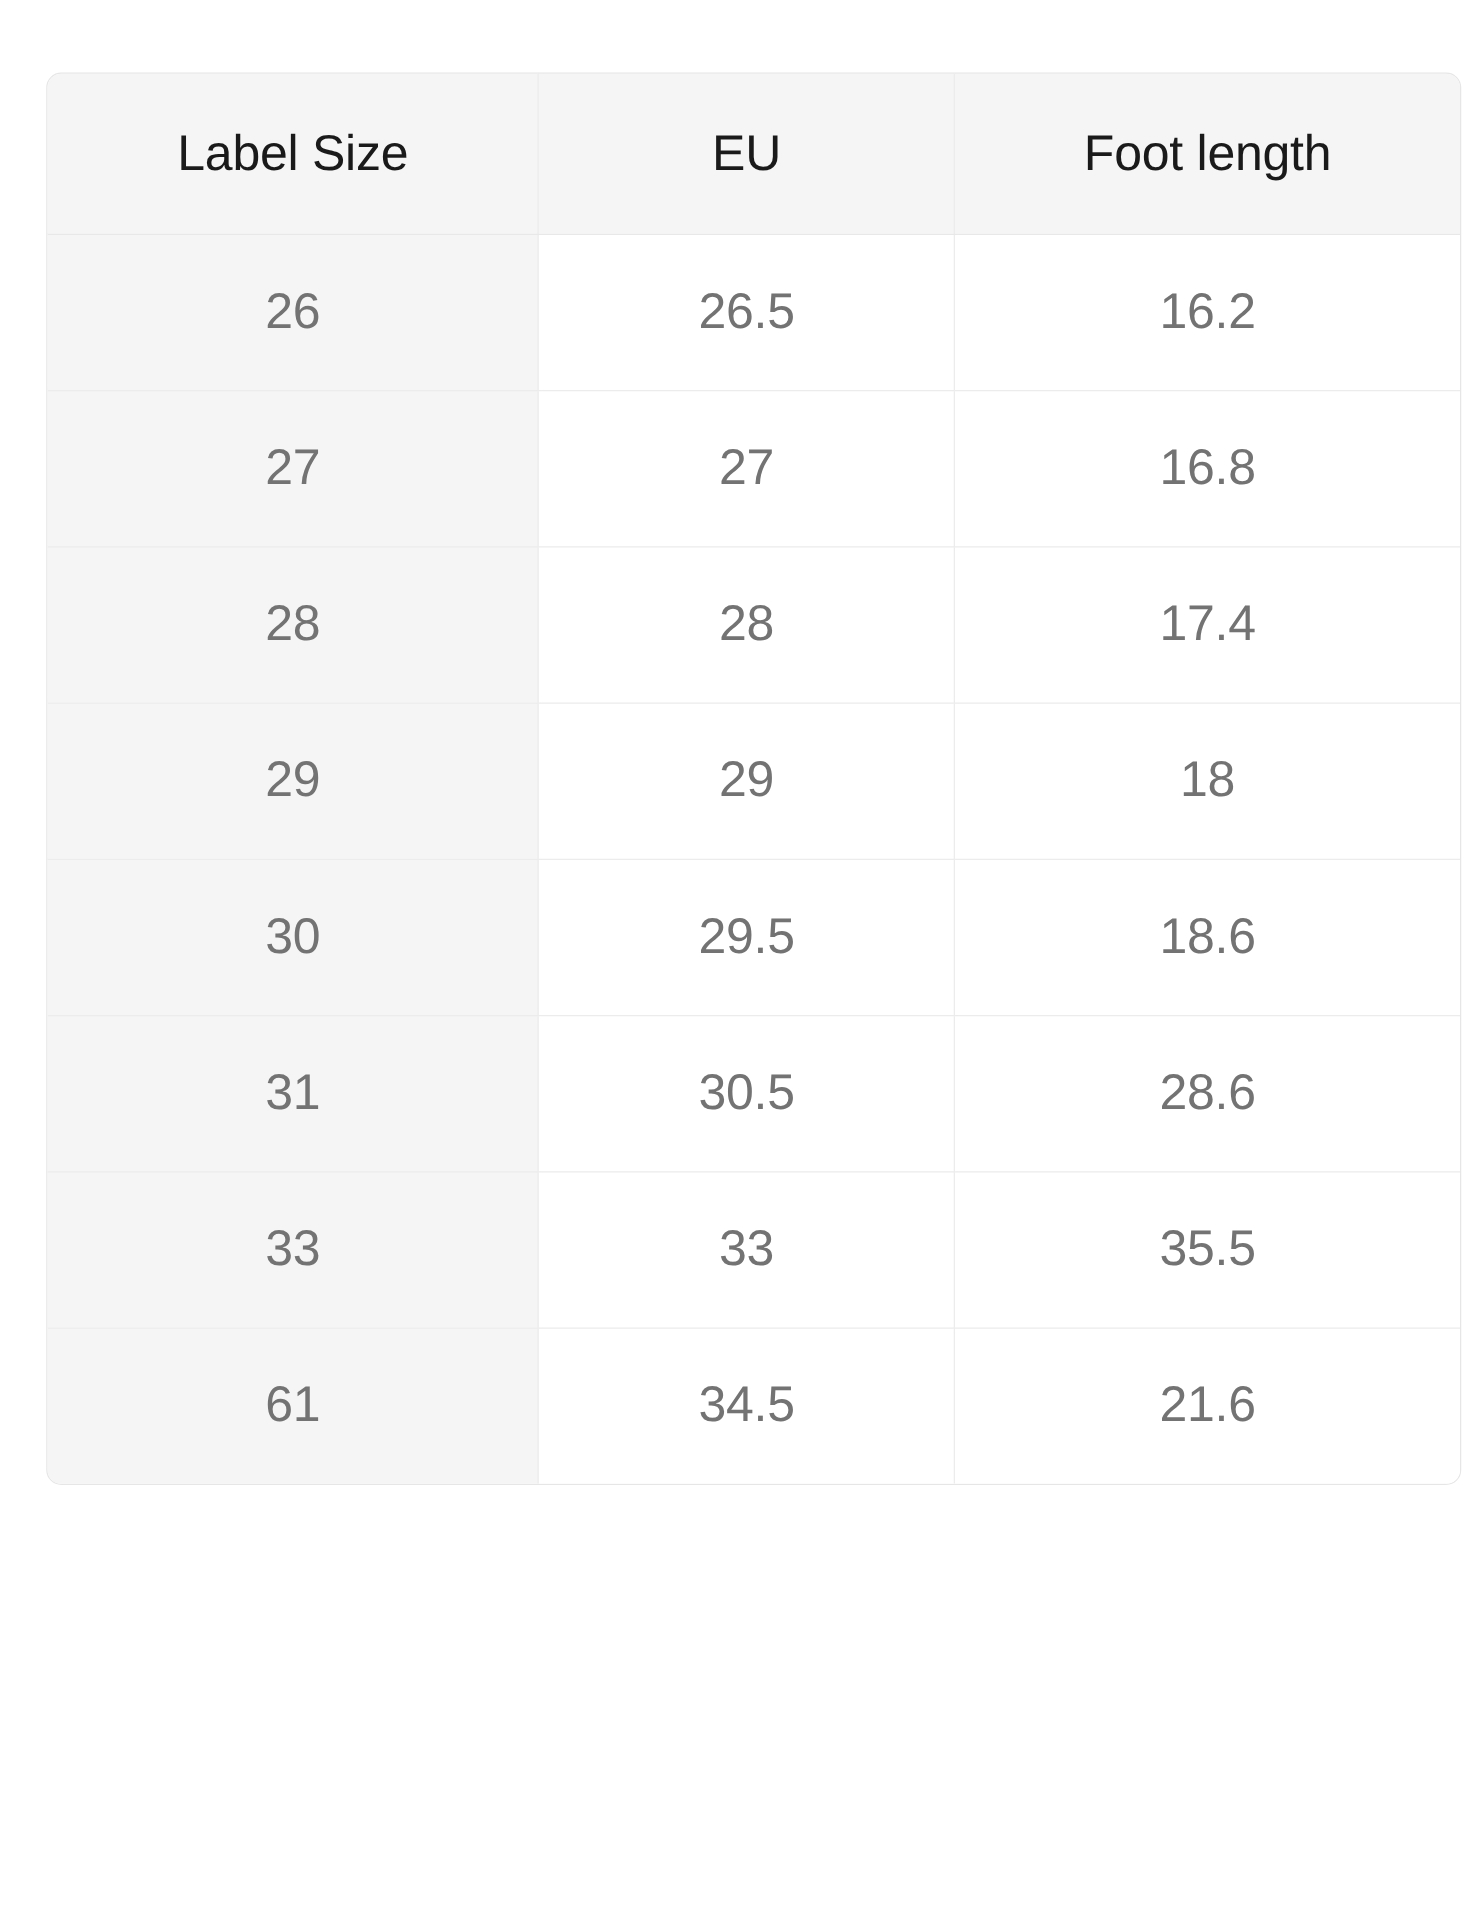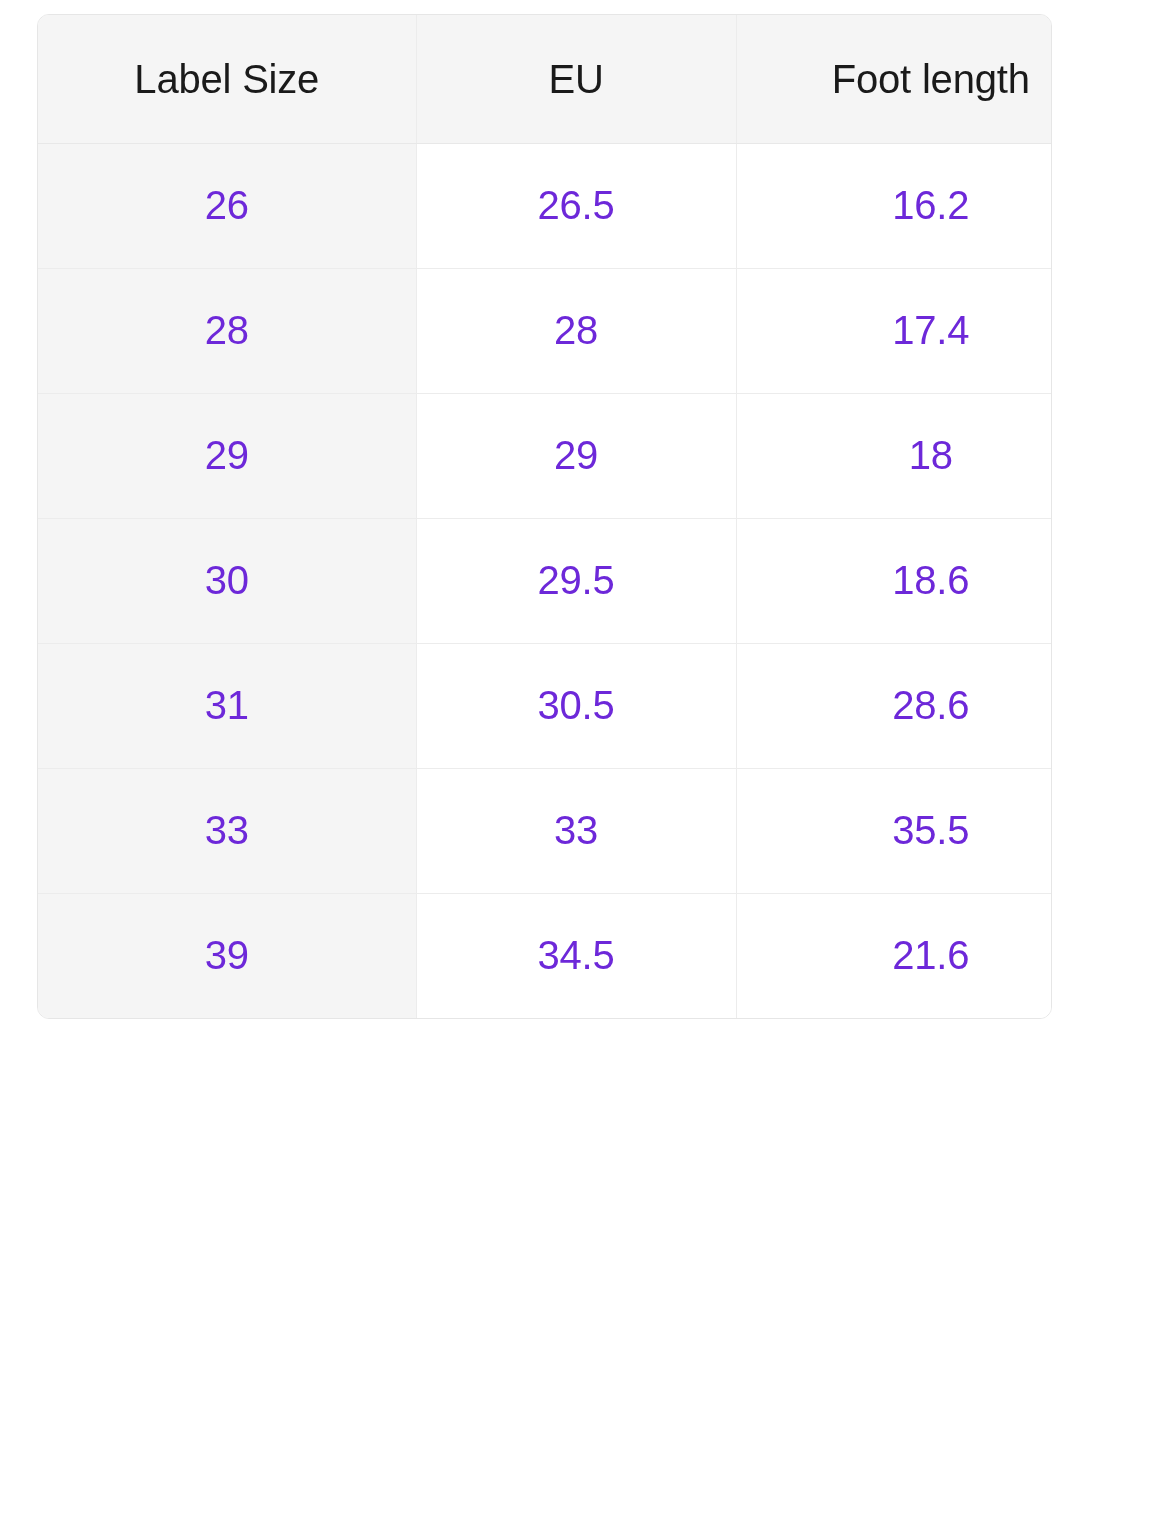--- a/index.html
+++ b/index.html
@@ -14,25 +14,26 @@
 
   .page {
     position: relative;
     width: 1170px;
     height: 1540px;
     background: #ffffff;
     padding: 14px 46px 15px 37px;
   }
 
   .size-table-wrap {
-    width: 1015px;
+    width: 1132px;
     border: 1px solid #e6e6e6;
     border-radius: 12px;
     overflow: hidden;
     background: #ffffff;
+    margin-top: 44px;
   }
 
   table.size-table {
     width: 100%;
     border-collapse: collapse;
     table-layout: fixed;
   }
 
   table.size-table col.c1 { width: 378px; }
   table.size-table col.c2 { width: 320px; }
@@ -49,21 +50,21 @@
     border-right: 1px solid #ececec;
     border-bottom: 1px solid #e8e8e8;
     letter-spacing: -0.2px;
   }
   table.size-table thead th:last-child { border-right: none; }
 
   table.size-table tbody td {
     height: 125px;
     font-size: 40px;
     font-weight: 400;
-    color: #6d28d9;
+    color: #737373;
     text-align: center;
     vertical-align: middle;
     background: #ffffff;
     border-right: 1px solid #ececec;
     border-bottom: 1px solid #ececec;
     letter-spacing: -0.2px;
   }
   table.size-table tbody td:last-child { border-right: none; }
 
   table.size-table tbody td.label-col {
@@ -92,20 +93,25 @@
           <th>Foot length</th>
         </tr>
       </thead>
       <tbody>
         <tr>
           <td class="label-col">26</td>
           <td>26.5</td>
           <td>16.2</td>
         </tr>
         <tr>
+          <td class="label-col">27</td>
+          <td>27</td>
+          <td>16.8</td>
+        </tr>
+        <tr>
           <td class="label-col">28</td>
           <td>28</td>
           <td>17.4</td>
         </tr>
         <tr>
           <td class="label-col">29</td>
           <td>29</td>
           <td>18</td>
         </tr>
         <tr>
@@ -117,20 +123,20 @@
           <td class="label-col">31</td>
           <td>30.5</td>
           <td>28.6</td>
         </tr>
         <tr>
           <td class="label-col">33</td>
           <td>33</td>
           <td>35.5</td>
         </tr>
         <tr>
-          <td class="label-col">39</td>
+          <td class="label-col">61</td>
           <td>34.5</td>
           <td>21.6</td>
         </tr>
       </tbody>
     </table>
   </div>
 </div>
 
 </body></html>

